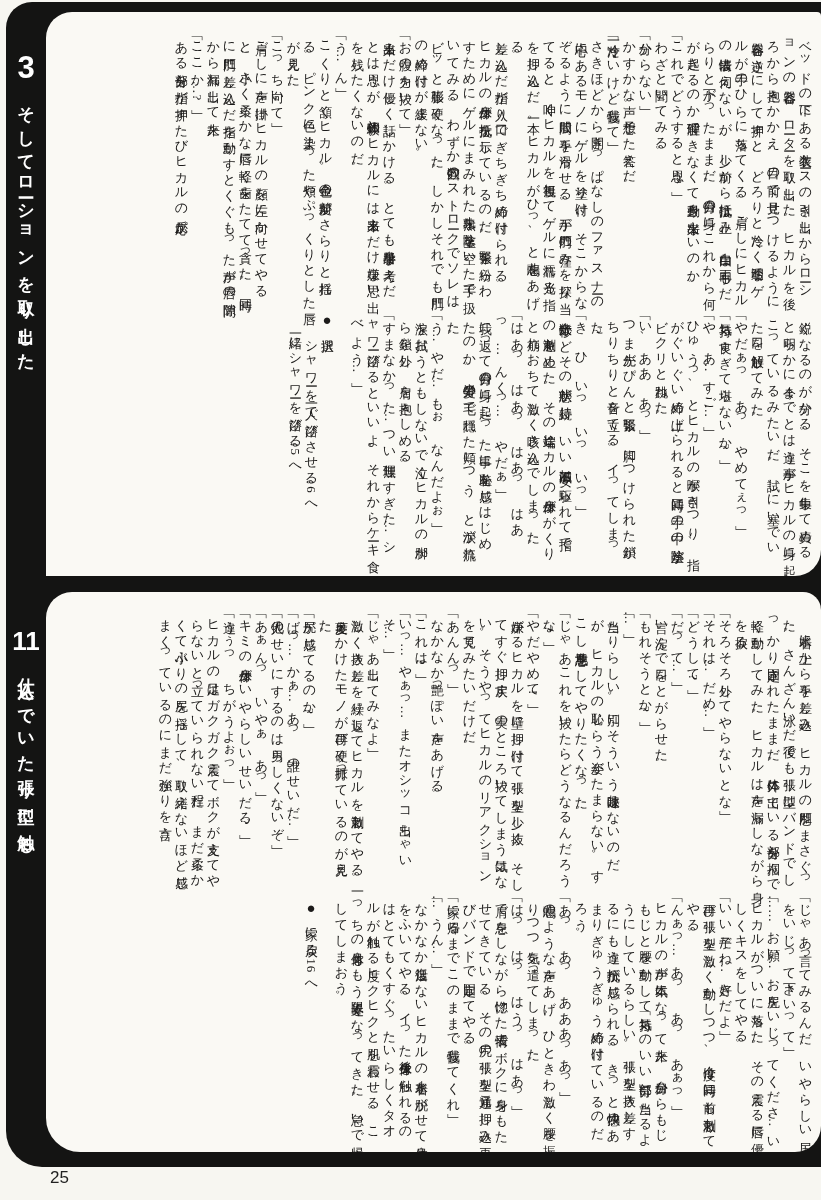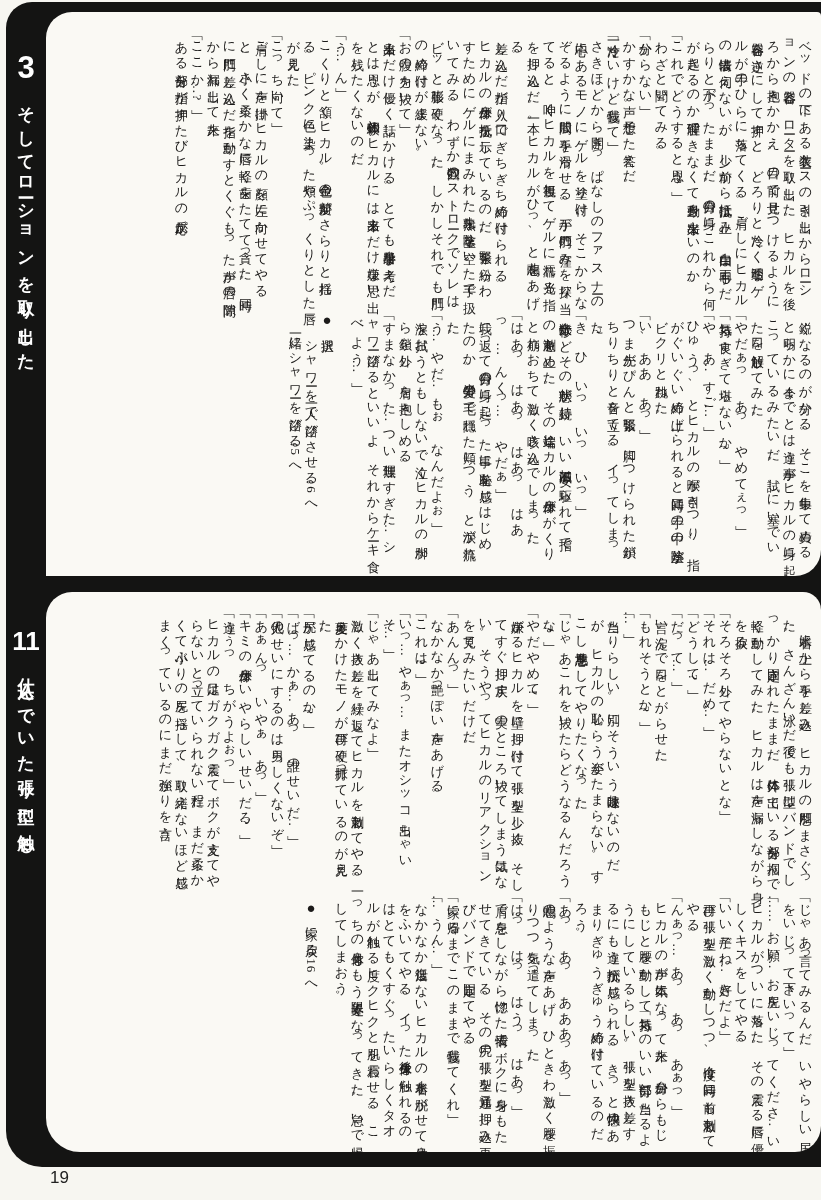--- a/index.html
+++ b/index.html
@@ -175,15 +175,15 @@
 肩で息をしながら惚けた表情でボクに身をもたせてきている。その尻の張り型を元通り押し込み再びバンドで固定してやる。
 「家に帰るまでこのままで我慢してくれ」
 「…うん…」
 なかなか復活しないヒカルの水着を脱がせて身体をふいてやる。イった後身体を触られるのはとてもくすぐったいらしくタオルが触れる度ヒクヒクと肌を震わせる。こっちの身体ももう限界近くなってきた。急いで帰宅してしまおう。</span>
       <span class="choice">
         <span class="c-col c-opt-inline"><span class="bullet">●</span><span>家に戻る↓16へ</span></span>
       </span>
     </div>
   </div>
 
-  <div class="page-num">19</div>
+  <div class="page-num">25</div>
 
 </div>
 
 </body></html>

